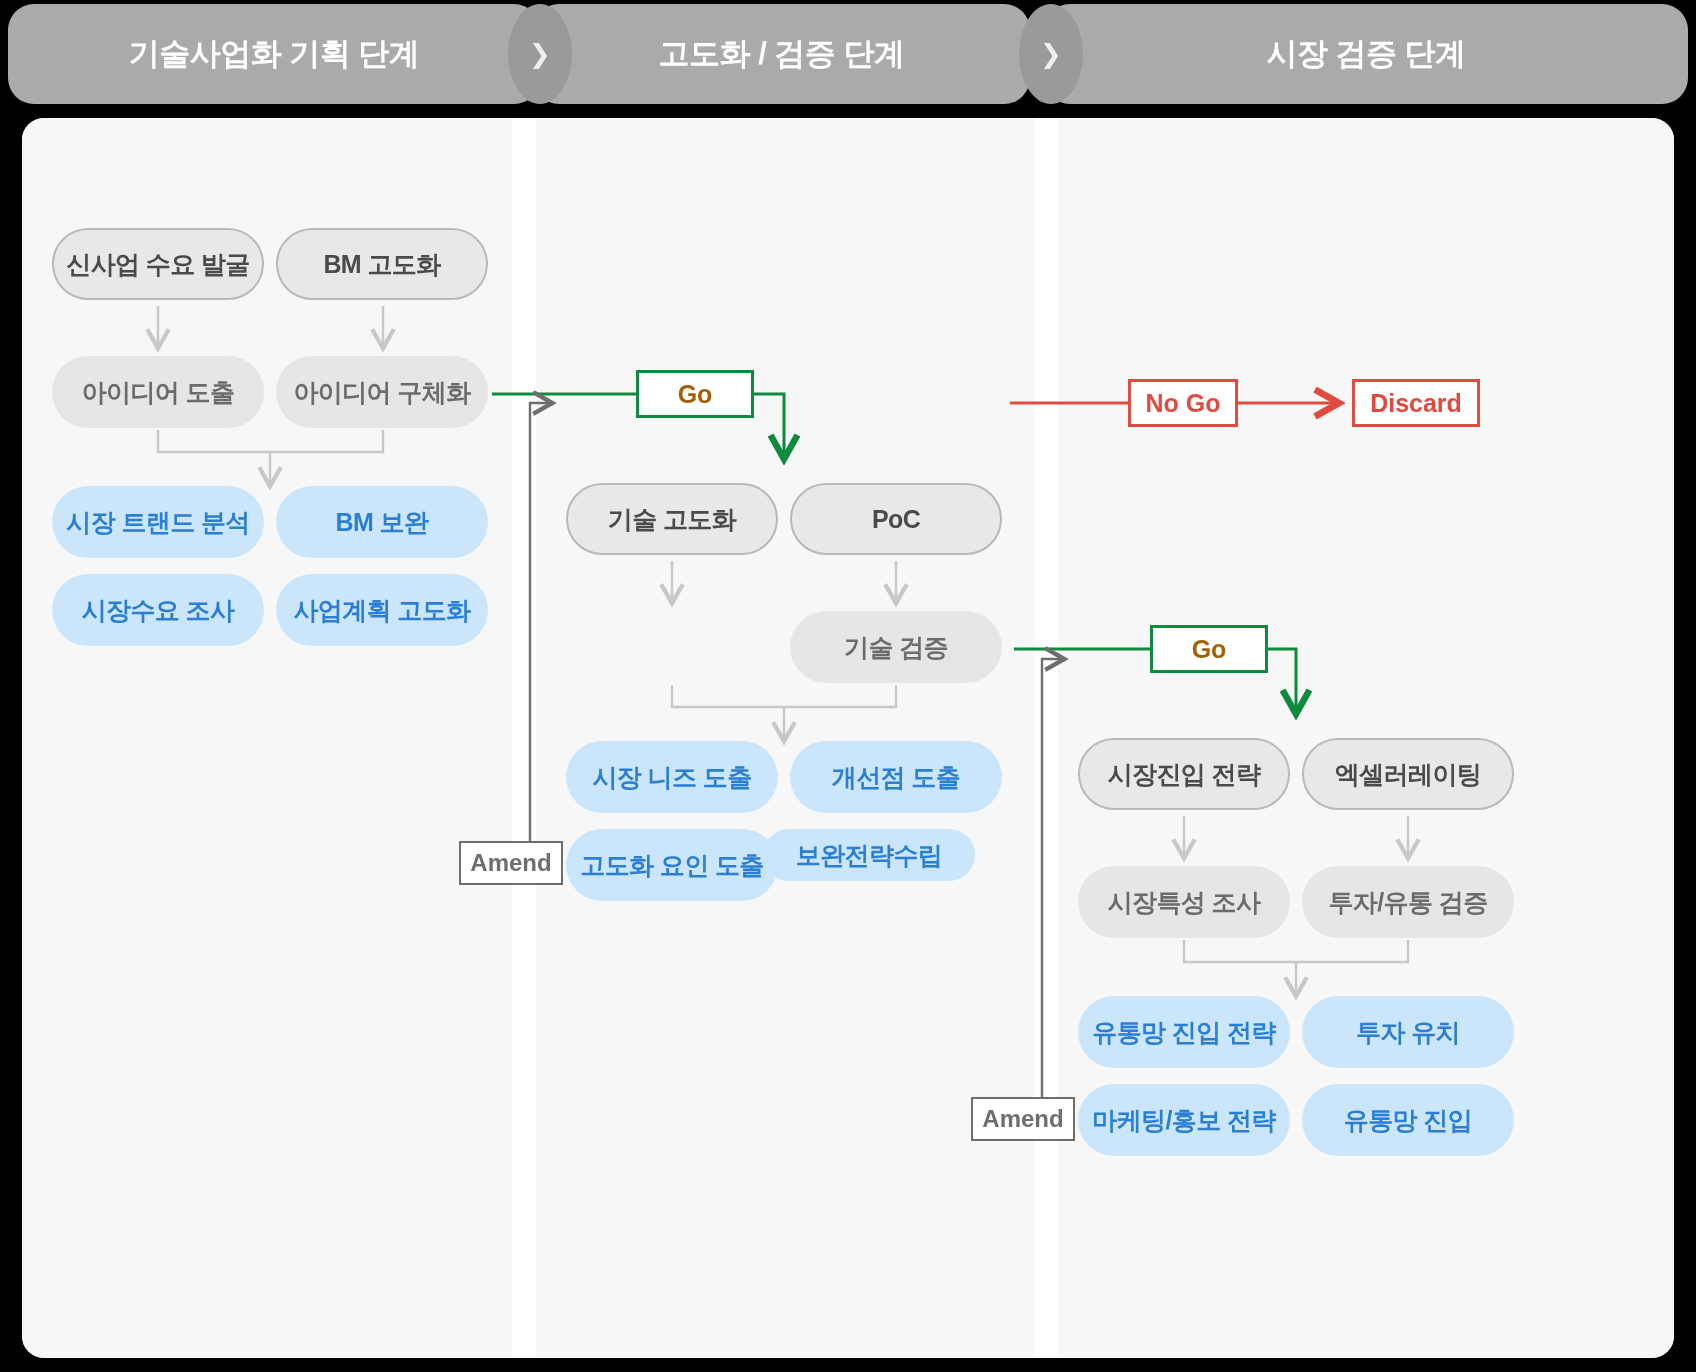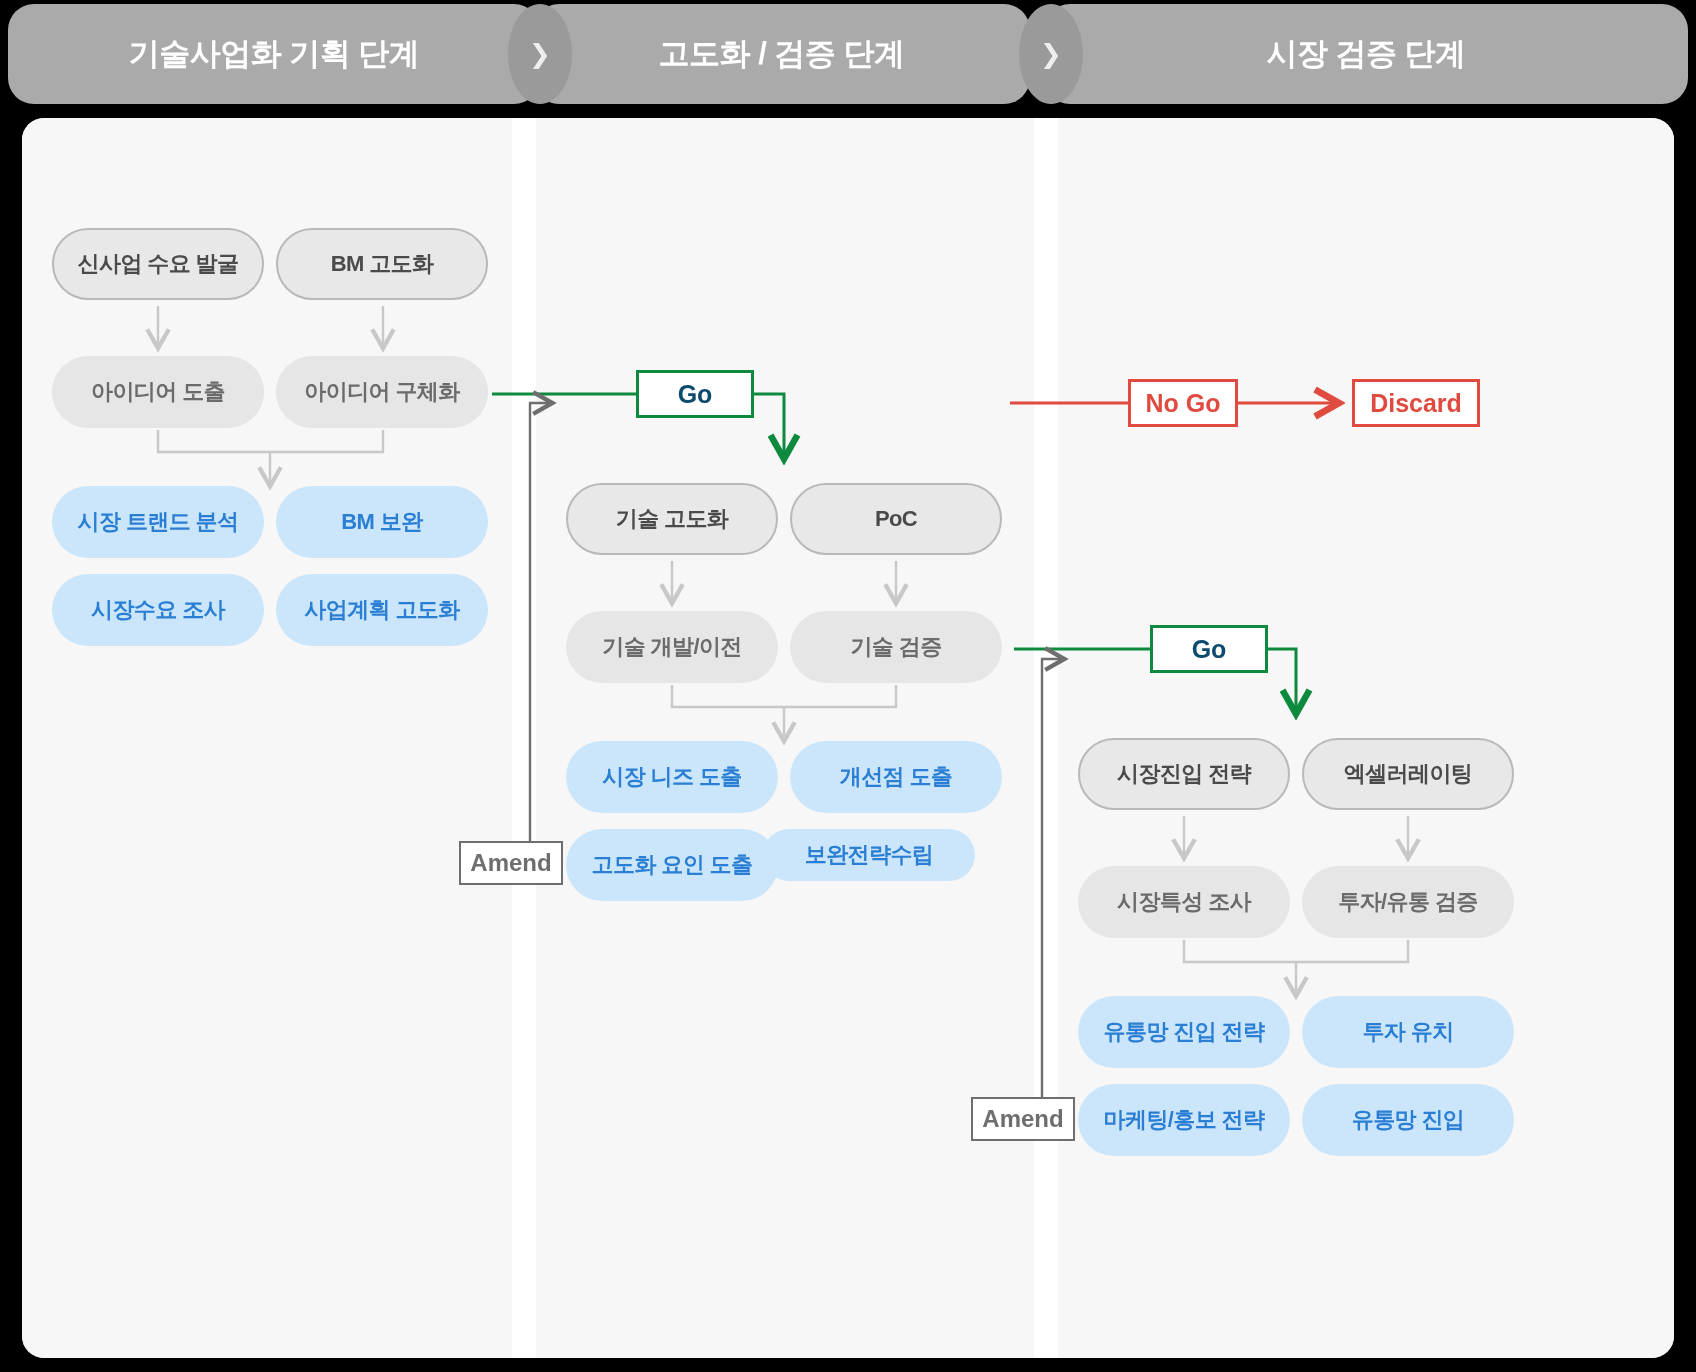--- a/index.html
+++ b/index.html
@@ -34,32 +34,32 @@
     width: 1652px; height: 1240px;
     background: #fafafa; border-radius: 22px; overflow: hidden;
   }
   .col-band { position: absolute; top: 0; height: 1240px; background: #f7f7f7; }
   .col-gap  { position: absolute; top: 0; height: 1240px; background: #ffffff; }
 
   
   .node {
     position: absolute; display: flex; align-items: center; justify-content: center;
     border-radius: 999px; text-align: center; line-height: 1.15;
-    font-size: 22px; letter-spacing: -0.6px; padding: 0 10px;
+    font-size: 25px; letter-spacing: -0.6px; padding: 0 10px;
   }
   .node.outline { background: #e8e8e8; border: 2px solid #b9b9b9; color: #4a4a4a; font-weight: bold; }
   .node.fill    { background: #e6e6e6; border: 2px solid transparent; color: #6b6b6b; font-weight: bold; }
   .node.blue    { background: #cbe6fb; border: 2px solid transparent; color: #2a7fd4; font-weight: bold; }
 
   
   .gate {
     position: absolute; display: flex; align-items: center; justify-content: center;
     background: #ffffff; font-weight: bold; font-size: 25px; z-index: 6;
   }
-  .gate.go      { border: 3px solid #0e8a3e; color: #0c4a6e; }
+  .gate.go      { border: 3px solid #0e8a3e; color: #a16207; }
   .gate.nogo    { border: 3px solid #e04a3f; color: #e04a3f; }
   .gate.discard { border: 3px solid #e04a3f; color: #e04a3f; }
   .gate.amend   { border: 2px solid #6e6e6e; color: #6e6e6e; font-size: 24px; }
 
   svg.wires { position: absolute; left: 0; top: 0; width: 1652px; height: 1240px; pointer-events: none; }
 </style>
 </head>
 <body>
 
 <div id="root">
@@ -177,23 +177,20 @@
       <span>사업계획 고도화</span>
       </div>
 
     <div class="node outline" style="left:544px;top:365px;width:212px;height:72px;">
       <span>기술 고도화</span>
       </div>
     <div class="node outline" style="left:768px;top:365px;width:212px;height:72px;">
       <span>PoC</span>
       </div>
 
-    <div class="node fill" style="left:544px;top:493px;width:212px;height:72px;">
-      <span>기술 개발/이전</span>
-      </div>
     <div class="node fill" style="left:768px;top:493px;width:212px;height:72px;">
       <span>기술 검증</span>
       </div>
 
     <div class="node blue" style="left:544px;top:623px;width:212px;height:72px;">
       <span>시장 니즈 도출</span>
       </div>
     <div class="node blue" style="left:768px;top:623px;width:212px;height:72px;">
       <span>개선점 도출</span>
       </div>

